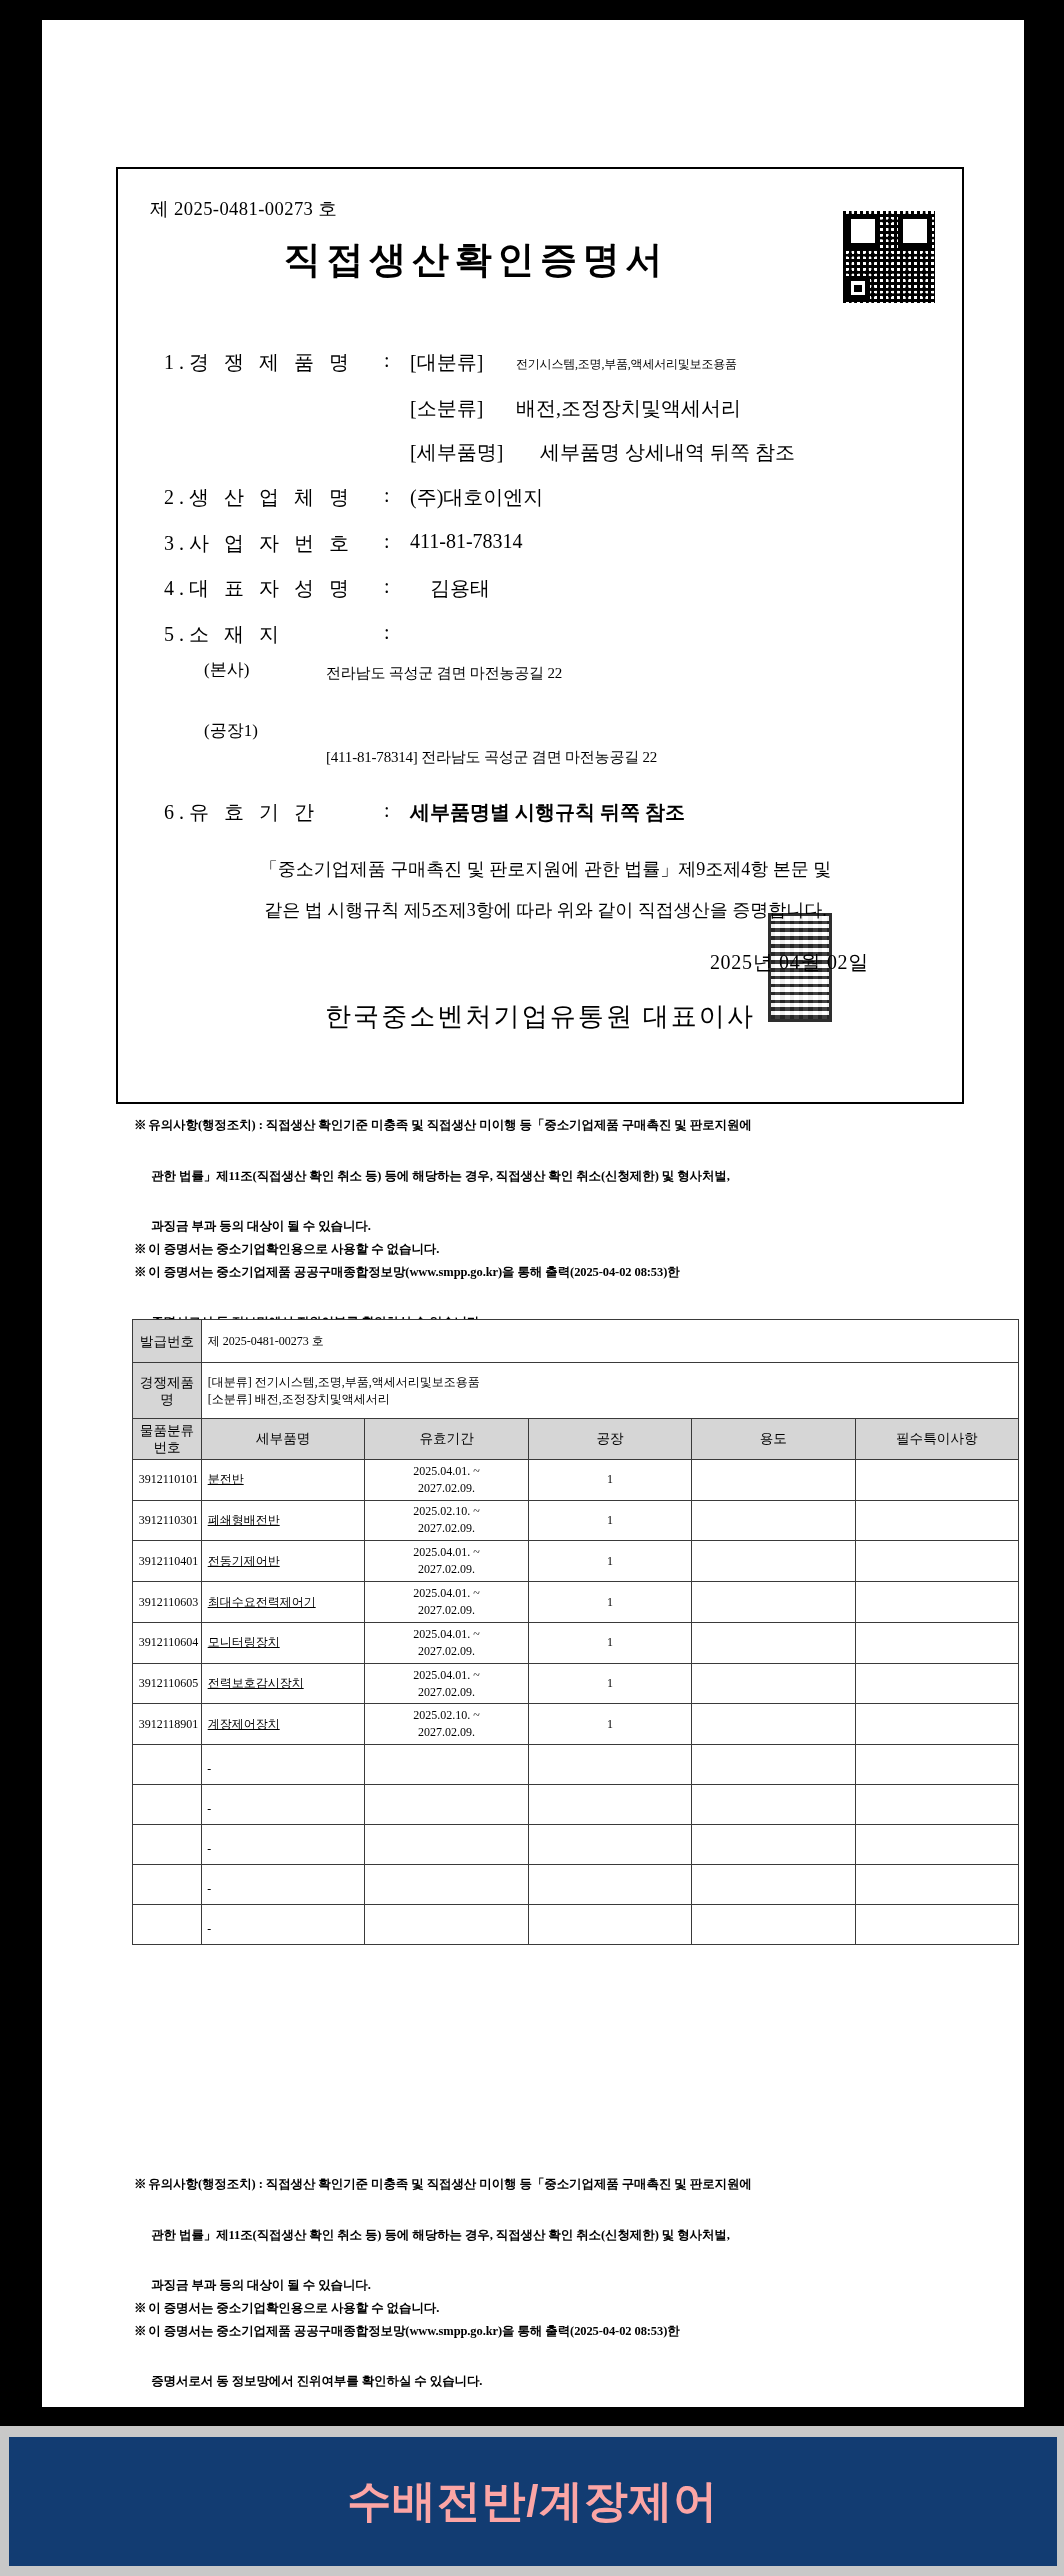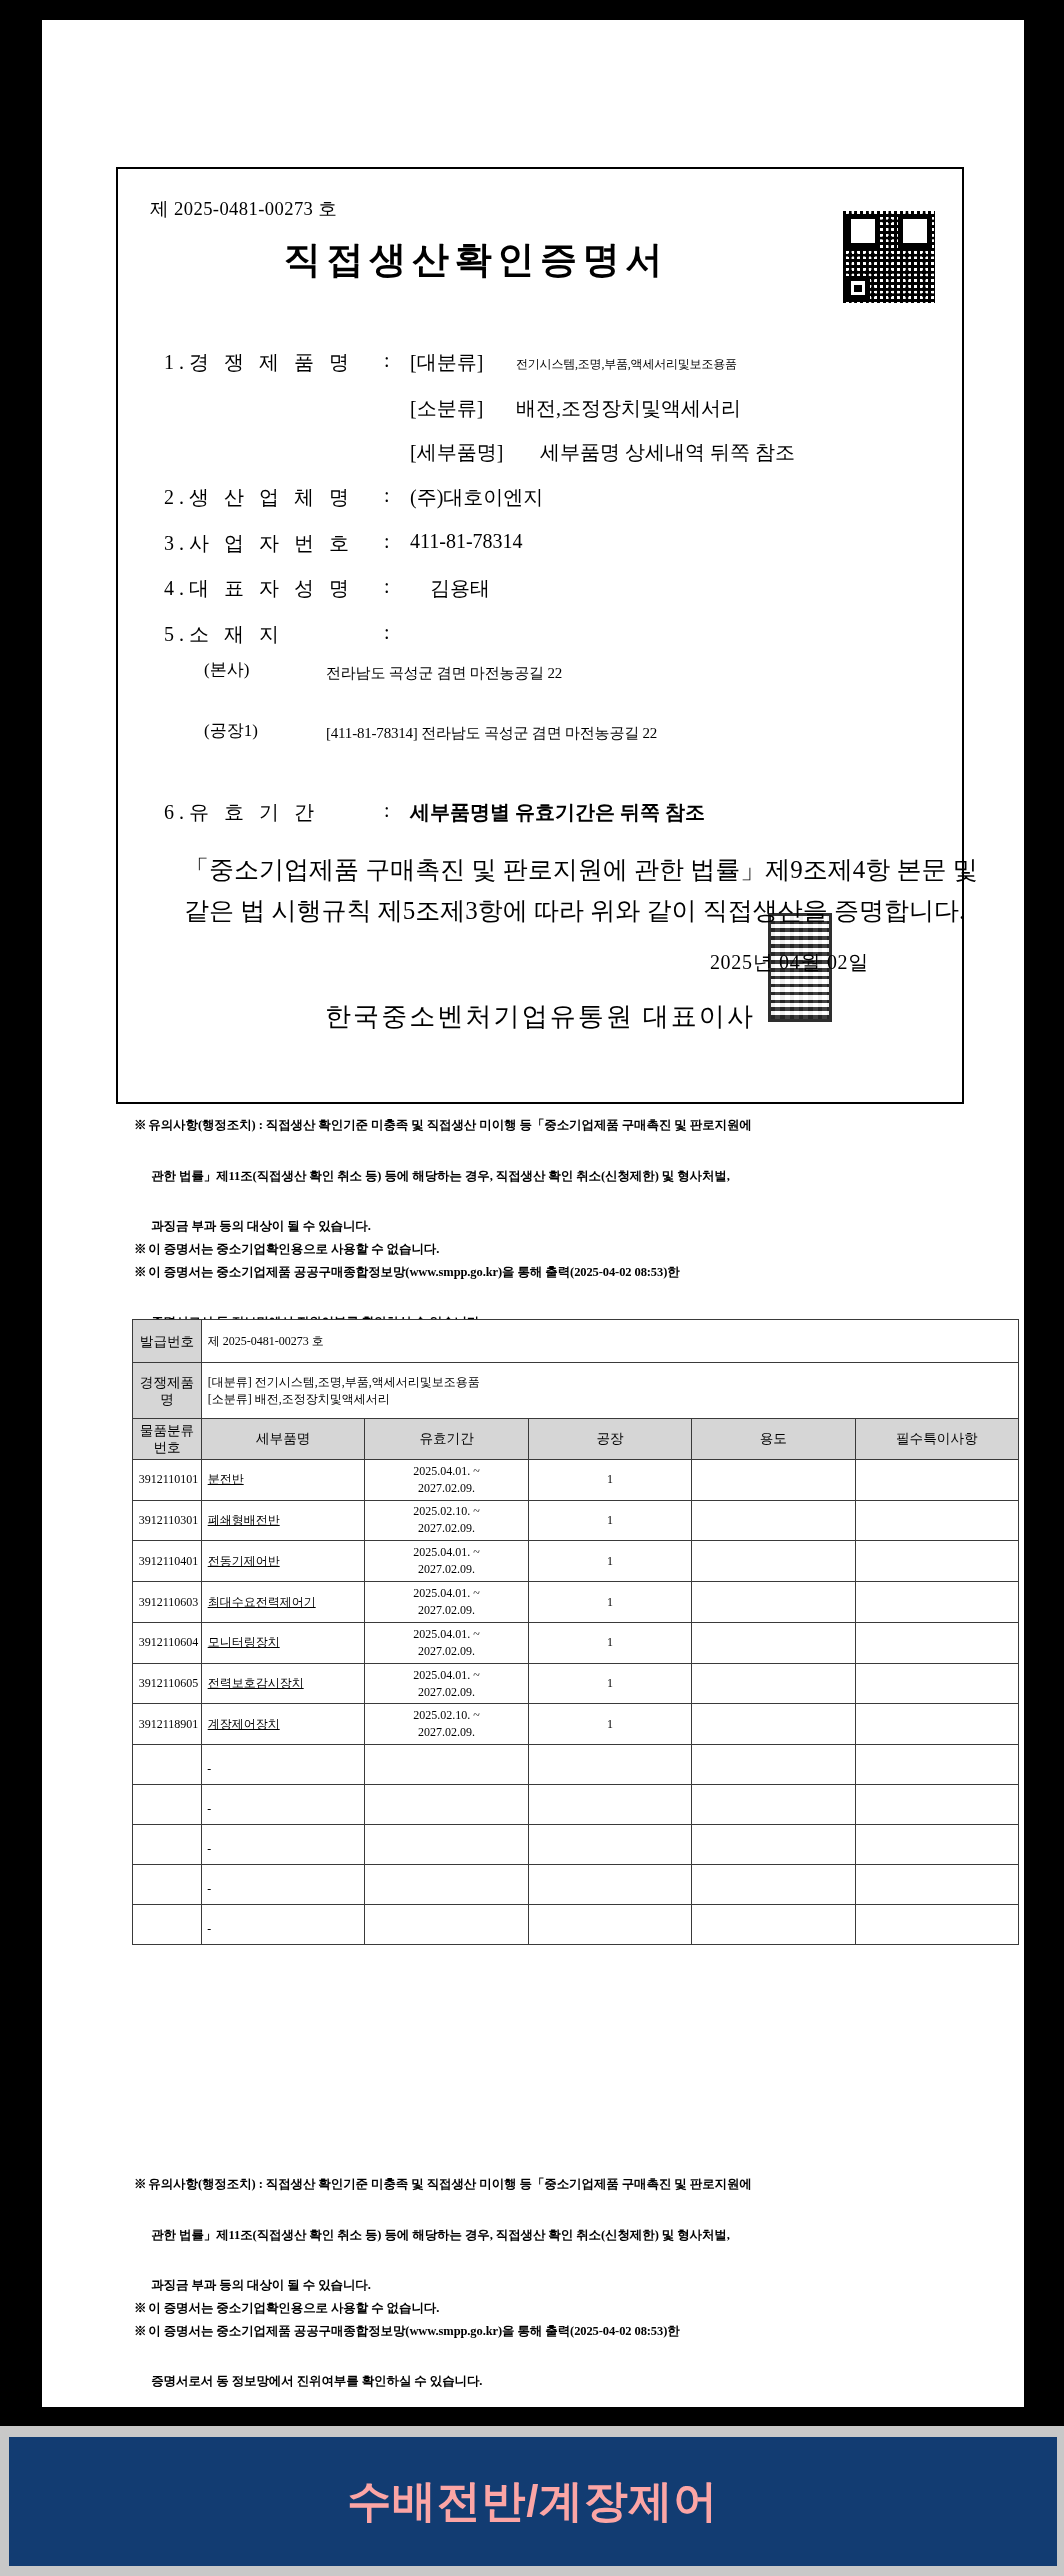--- a/index.html
+++ b/index.html
@@ -94,21 +94,21 @@
 
   .lbl-big   { position: absolute; left: 46px; font-size: 20px; white-space: nowrap; letter-spacing: 5px; }
   .val-pos   { position: absolute; font-size: 20px; white-space: nowrap; }
   .val-small { position: absolute; font-size: 12px; white-space: nowrap; letter-spacing: -0.2px; }
   .val-bold  { font-weight: bold; }
 
   .legal-p {
     position: absolute;
     left: 66px;
     width: 723px;
-    font-size: 25px;
+    font-size: 18px;
     line-height: 47px;
     text-align: center;
     white-space: nowrap;
   }
 
   .cert-date {
     position: absolute;
     right: 93px; top: 723px;
     font-size: 20px;
     letter-spacing: 0.7px;
@@ -249,25 +249,25 @@
       <div class="val-pos" style="left:266px; top:406px;">:</div>
       <div class="val-pos" style="left:292px; top:406px;margin-left:20px;">김용태</div>
 
       <div class="lbl-big" style="top:452px;">5.소     재     지</div>
       <div class="val-pos" style="left:266px; top:452px;">:</div>
 
       <div class="val-pos" style="left:86px; top:489px; font-size:17px;">(본사)</div>
       <div class="val-small" style="left:208px; top:495px; font-size:15px;">전라남도 곡성군 겸면 마전농공길 22</div>
 
       <div class="val-pos" style="left:86px; top:550px; font-size:17px;">(공장1)</div>
-      <div class="val-small" style="left:208px; top:555px; font-size:15px;">[411-81-78314] 전라남도 곡성군 겸면 마전농공길 22</div>
+      <div class="val-small" style="left:208px; top:579px; font-size:15px;">[411-81-78314] 전라남도 곡성군 겸면 마전농공길 22</div>
 
       <div class="lbl-big" style="top:630px;">6.유  효  기  간</div>
       <div class="val-pos" style="left:266px; top:630px;">:</div>
-      <div class="val-pos val-bold" style="left:292px; top:630px;">세부품명별 유효기간은 뒤쪽 참조</div>
+      <div class="val-pos val-bold" style="left:292px; top:630px;">세부품명별 시행규칙 뒤쪽 참조</div>
 
       <div class="legal-p" style="top:677px;">「중소기업제품 구매촉진 및 판로지원에 관한 법률」제9조제4항 본문 및</div>
       <div class="legal-p" style="top:718px;">같은 법 시행규칙 제5조제3항에 따라 위와 같이 직접생산을 증명합니다.</div>
 
       <div class="cert-date" style="top:780px;">2025년 04월 02일</div>
 
       <div class="seal"></div>
 
       <div class="issuer" style="top:830px;">한국중소벤처기업유통원  대표이사</div>
     </div>

